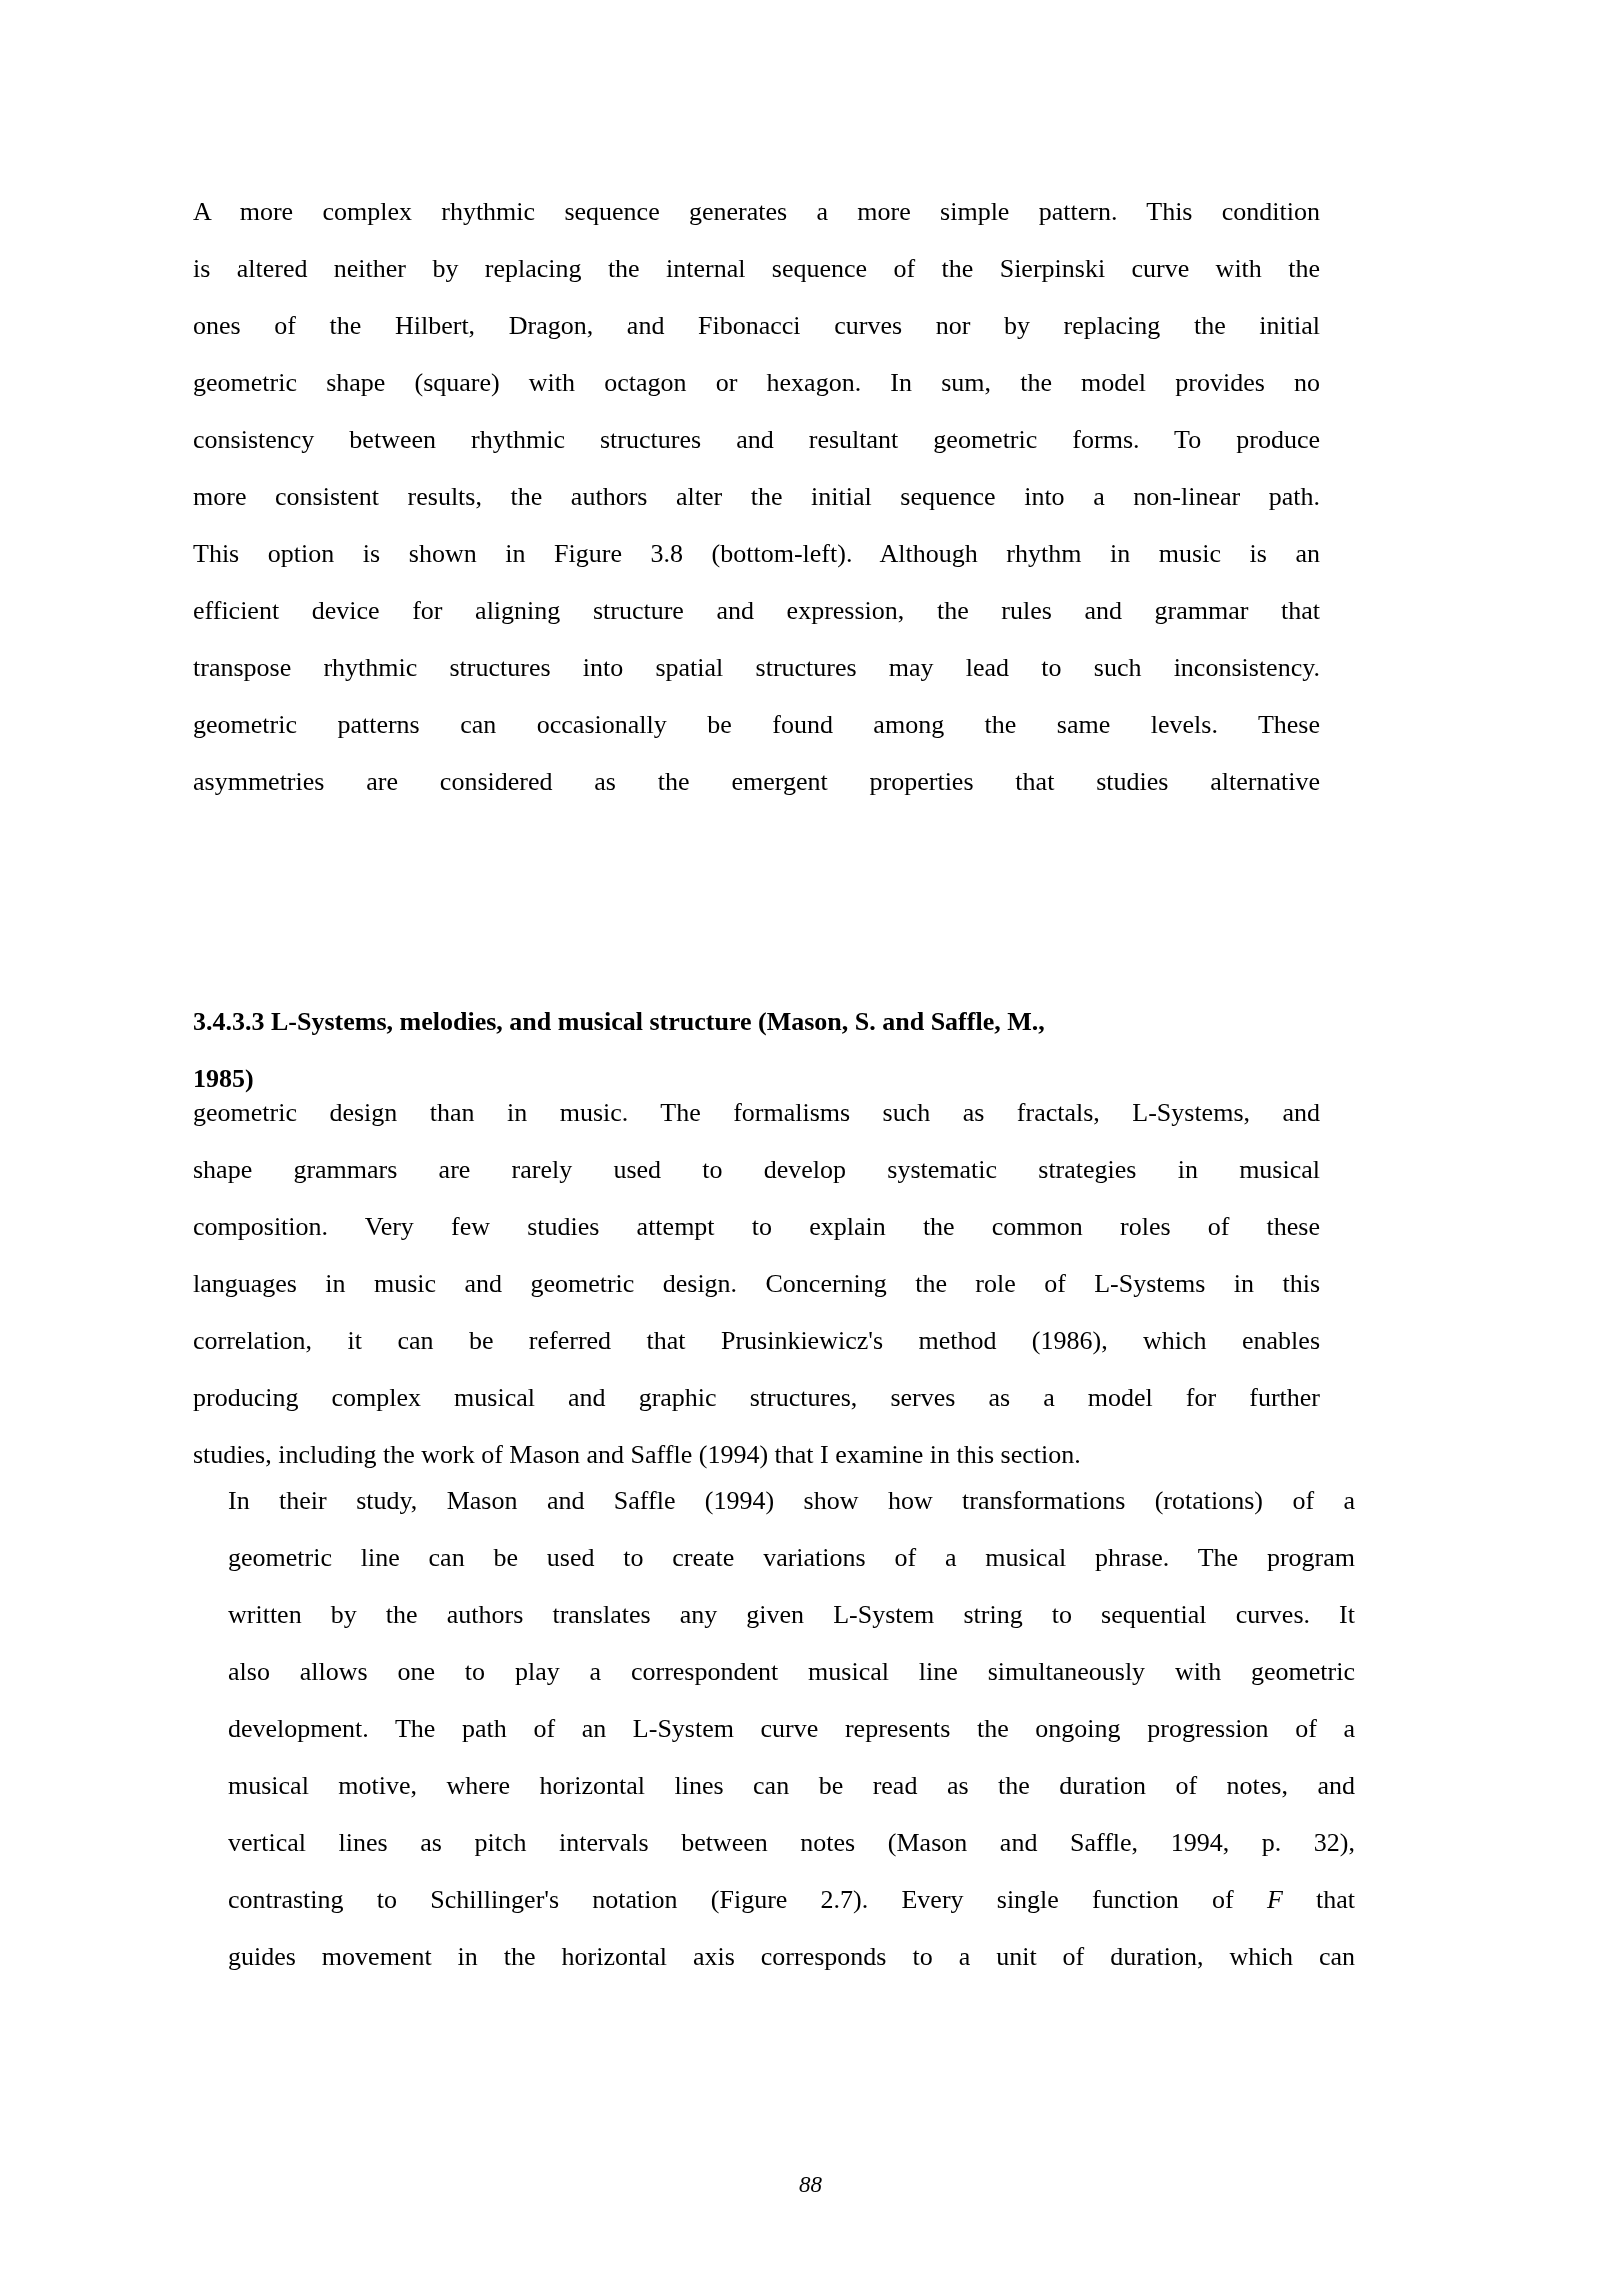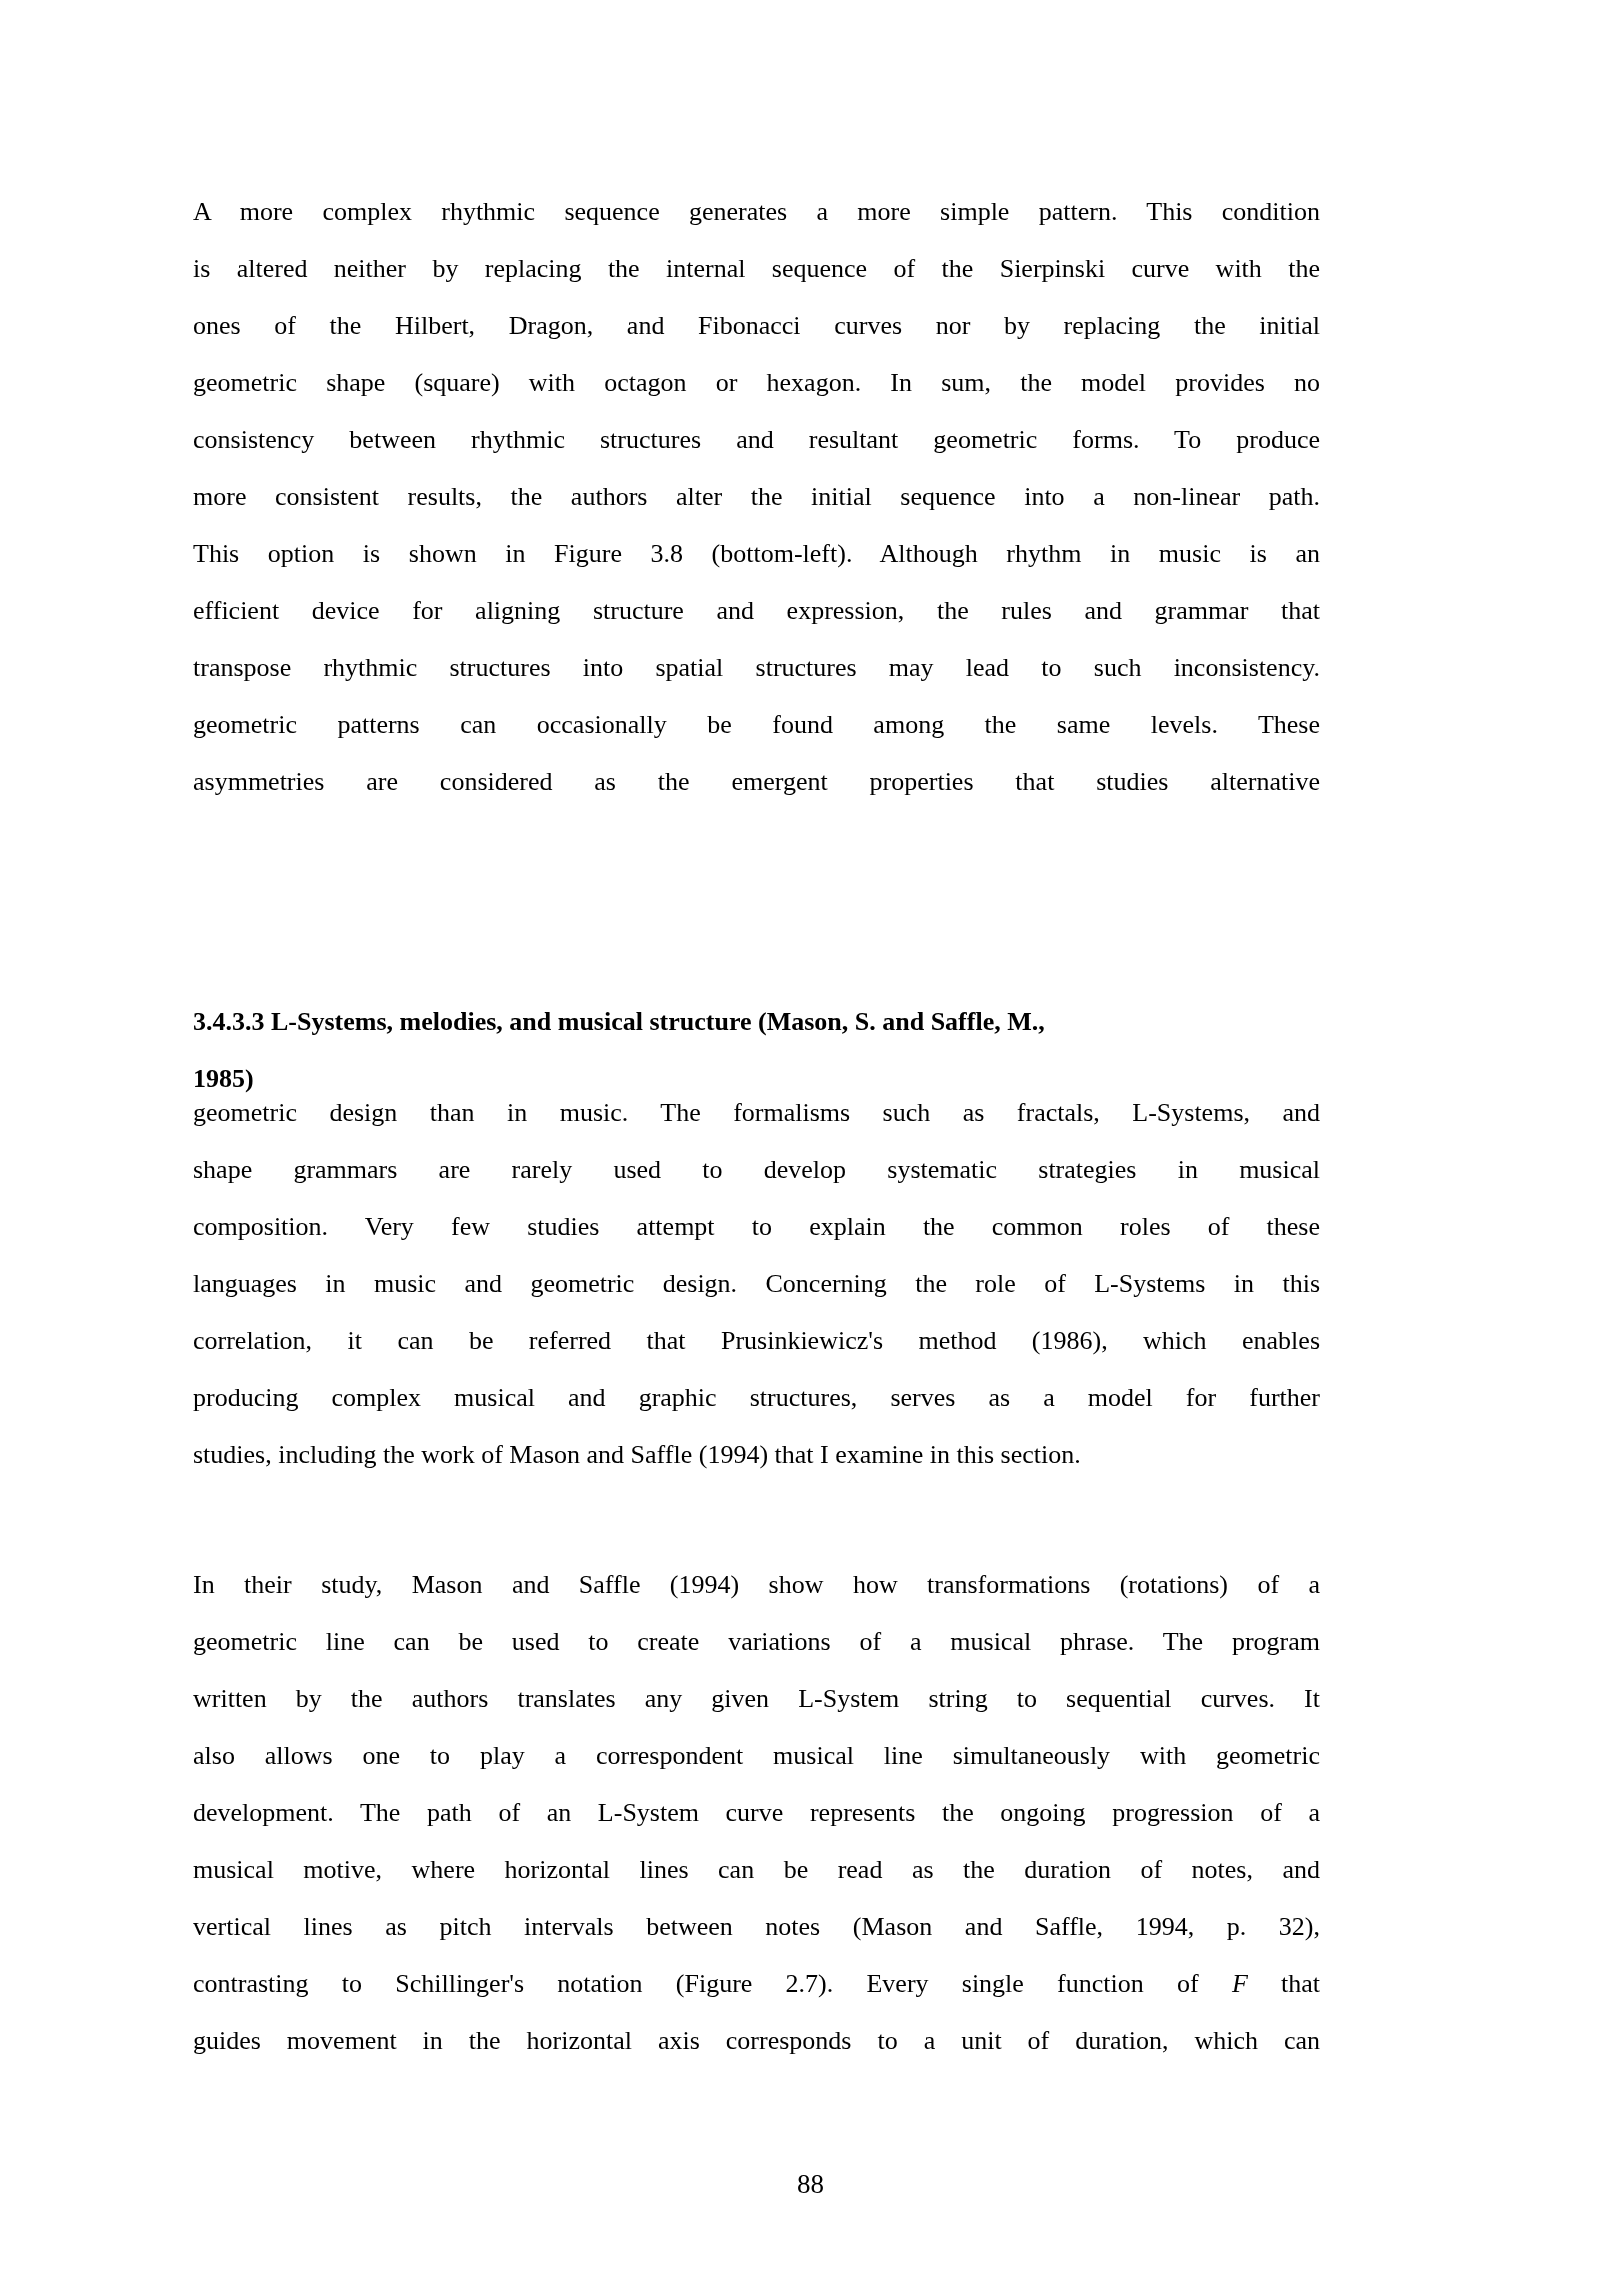--- a/index.html
+++ b/index.html
@@ -5,21 +5,21 @@
   html, body { margin: 0; padding: 0; background: #ffffff; }
   body { width: 1621px; height: 2293px; position: relative; overflow: hidden;
          font-family: "Liberation Serif", "DejaVu Serif", serif; color: #000; }
   .page { position: absolute; left: 193px; top: 0; width: 1127px; }
   .block { position: absolute; left: 0; width: 1127px; }
   .line { display: block; height: 57px; line-height: 57px; font-size: 26px;
           white-space: nowrap; text-align: justify; text-align-last: justify; }
   .line.last { text-align-last: left; }
   .heading .line { font-weight: bold; text-align: left; text-align-last: left; }
   .page-number { position: absolute; top: 2156px; left: 0; width: 1621px; text-align: center;
-                 font-size: 27px; line-height: 57px; }
+                 font-size: 23px; line-height: 57px; font-style: italic; }
   i { font-style: italic; }
 </style>
 </head>
 <body>
 
 <div class="page">
 
   <div class="block" style="top:183px;">
     <span class="line">A more complex rhythmic sequence generates a more simple pattern. This condition</span>
     <span class="line">is altered neither by replacing the internal sequence of the Sierpinski curve with the</span>
@@ -42,21 +42,21 @@
   <div class="block" style="top:1084px;">
     <span class="line">geometric design than in music. The formalisms such as fractals, L-Systems, and</span>
     <span class="line">shape grammars are rarely used to develop systematic strategies in musical</span>
     <span class="line">composition. Very few studies attempt to explain the common roles of these</span>
     <span class="line">languages in music and geometric design. Concerning the role of  L-Systems in this</span>
     <span class="line">correlation, it can be referred that Prusinkiewicz's method (1986), which enables</span>
     <span class="line">producing complex musical and graphic structures, serves as a model for further</span>
     <span class="line last">studies, including the work of Mason and Saffle (1994) that I examine in this section.</span>
   </div>
 
-  <div class="block" style="top:1556px;">
+  <div class="block" style="top:1472px;margin-left:35px;">
     <span class="line">In their study, Mason and Saffle (1994) show how transformations (rotations) of a</span>
     <span class="line">geometric line can be used to create variations of a musical phrase. The program</span>
     <span class="line">written by the authors translates any given L-System string to sequential curves. It</span>
     <span class="line">also allows one to play a correspondent musical line simultaneously with geometric</span>
     <span class="line">development. The path of an L-System curve represents the ongoing progression of a</span>
     <span class="line">musical motive, where horizontal lines can be read as the duration of notes, and</span>
     <span class="line">vertical lines as pitch intervals between notes (Mason and Saffle, 1994, p. 32),</span>
     <span class="line"><span>contrasting to Schillinger's notation (Figure 2.7). Every single function of </span><i>F</i><span> that</span></span>
     <span class="line">guides movement in the horizontal axis corresponds to a unit of duration, which can</span>
   </div>

